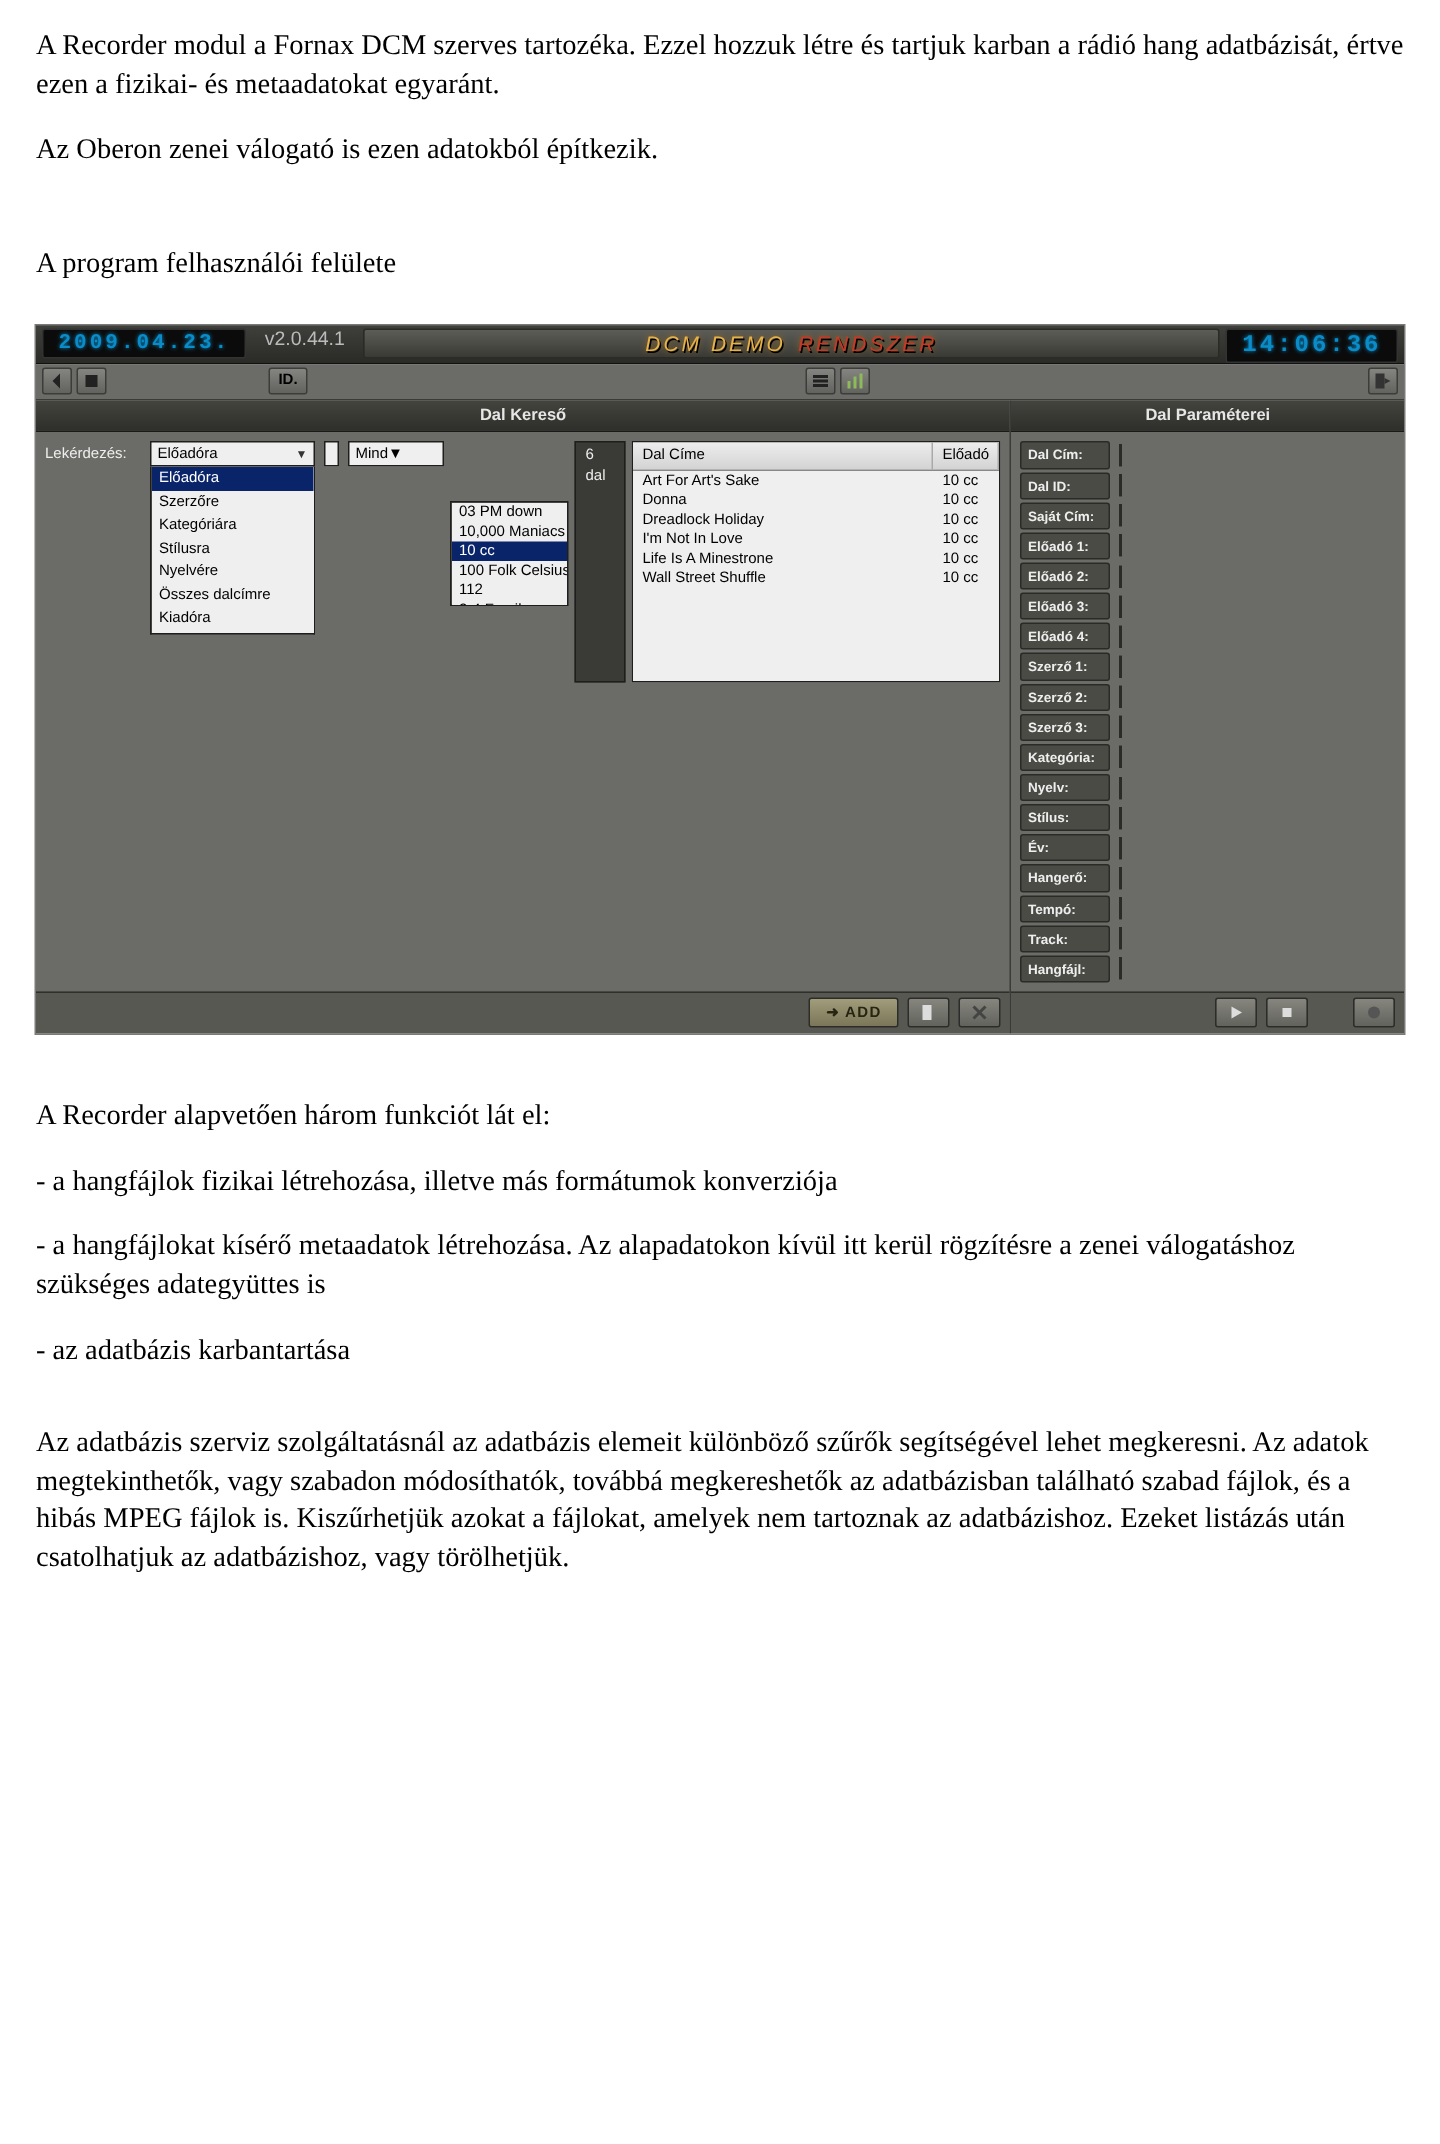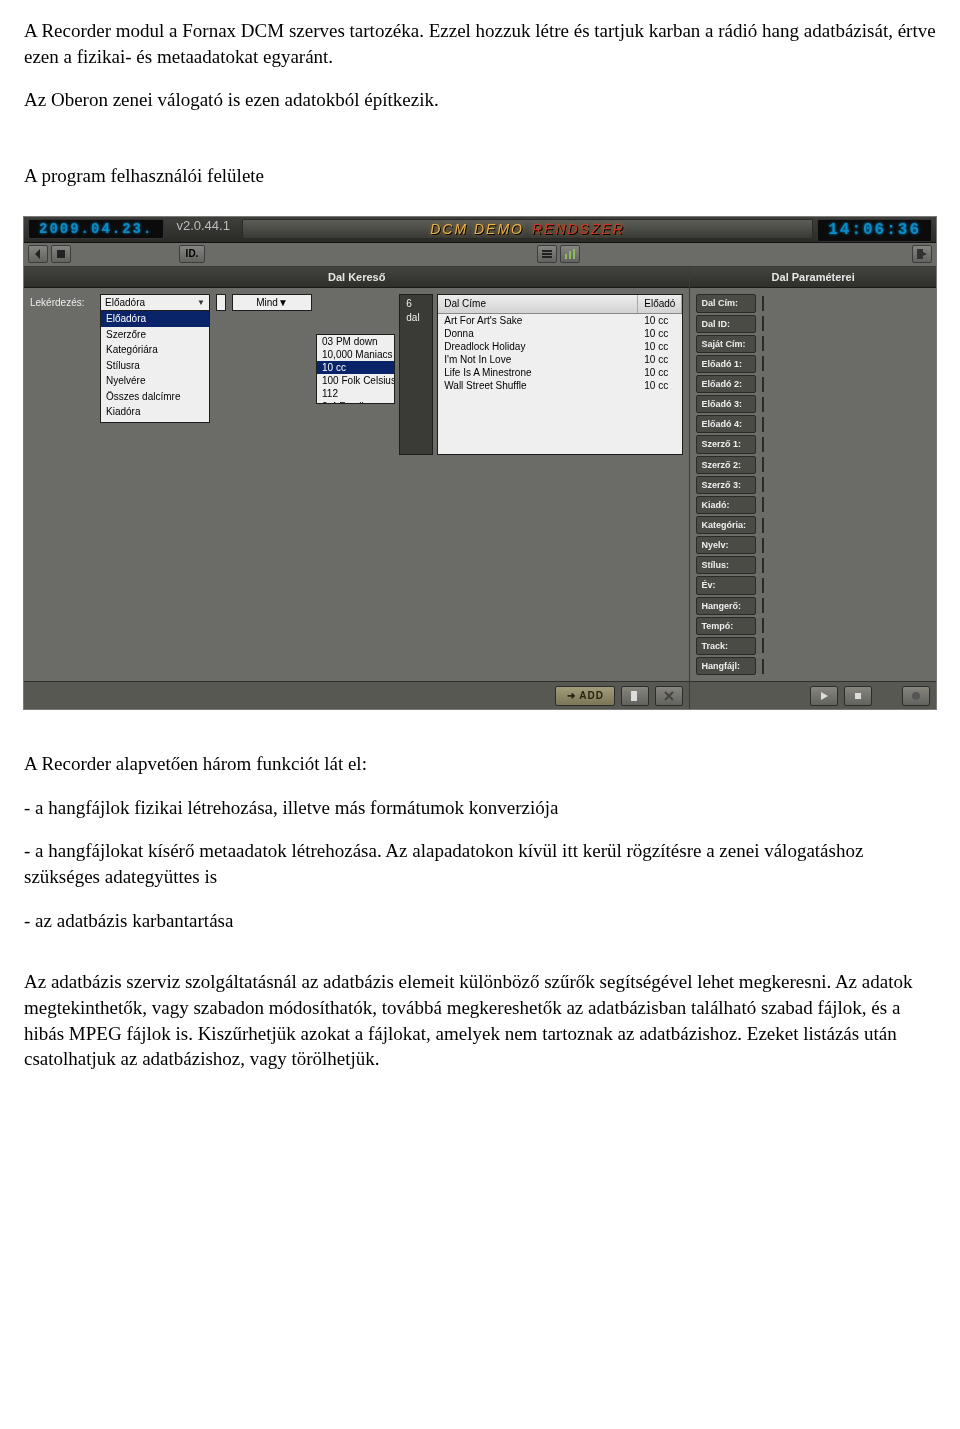--- a/index.html
+++ b/index.html
@@ -134,21 +134,21 @@
     border: 1px solid #1e1e1c;
     border-top: none;
     max-height: 112px;
     overflow-y: auto;
   }
   .combo-list .opt {
     padding: 1px 5px; font-size: 10px; color: #000;
   }
   .combo-list .opt.sel { background: #0a246a; color: #fff; }
   .text-input.grow { flex: 1; }
-  .select-closed { width: 80px; justify-content: center; }
+  .select-closed { width: 64px; justify-content: flex-start; }
 
   .list-box {
     background: #efefef;
     border: 1px solid #1e1e1c;
     color: #000;
     font-size: 10px;
     overflow-y: auto;
     position: relative;
   }
   .list-box .row { padding: 0 5px; line-height: 13px; white-space: nowrap; }
@@ -467,24 +467,20 @@
             </div>
           <div class="field-row">
               <div class="flabel">Szerző 2:</div>
               <div class="finput"></div>
             </div>
           <div class="field-row">
               <div class="flabel">Szerző 3:</div>
               <div class="finput"></div>
             </div>
           <div class="field-row">
-              <div class="flabel">Kiadó:</div>
-              <div class="finput"></div>
-            </div>
-          <div class="field-row">
               <div class="flabel">Kategória:</div>
               <div class="finput"></div>
             </div>
           <div class="field-row">
               <div class="flabel">Nyelv:</div>
               <div class="finput"></div>
             </div>
           <div class="field-row">
               <div class="flabel">Stílus:</div>
               <div class="finput"></div>

